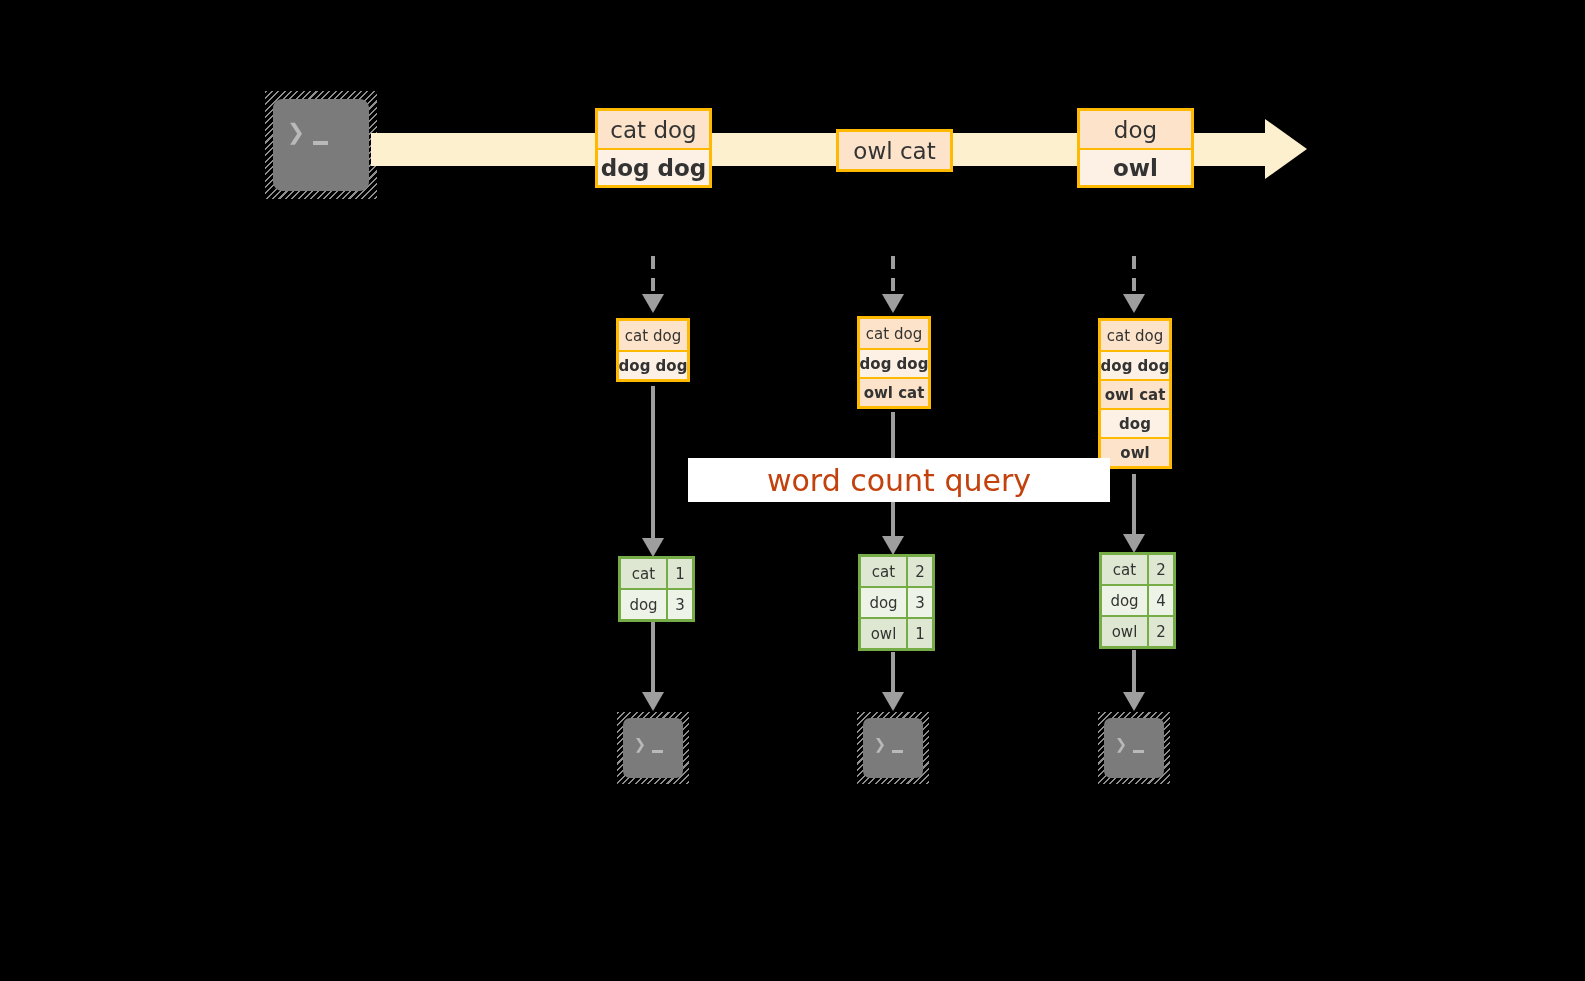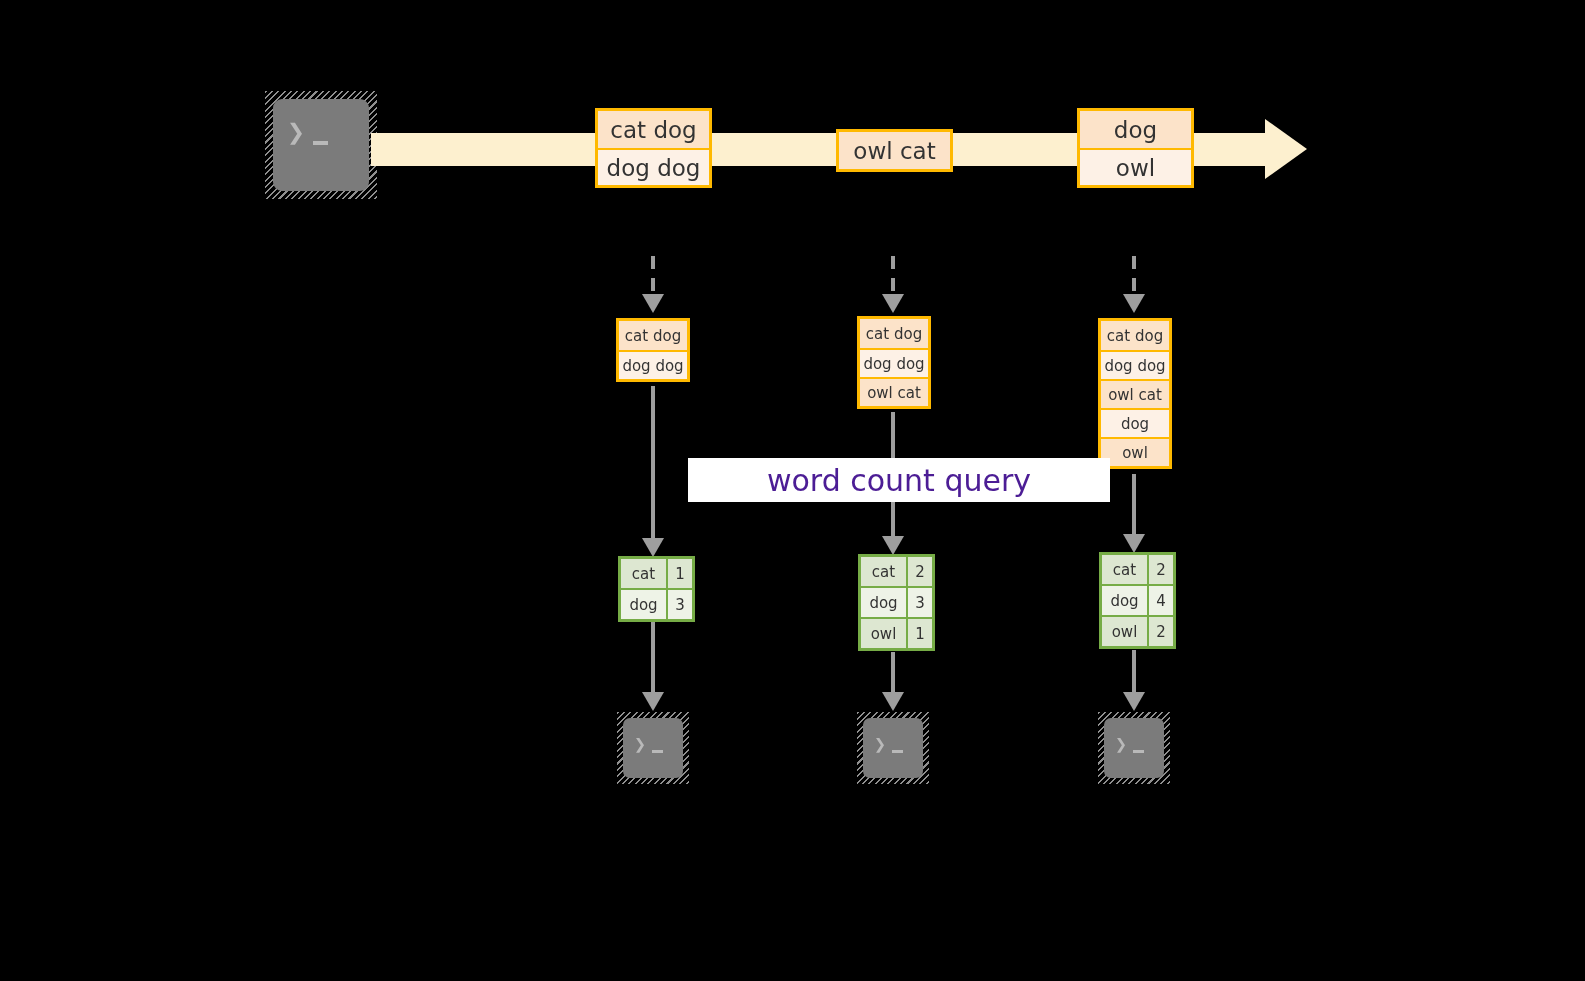--- a/index.html
+++ b/index.html
@@ -79,21 +79,21 @@
   }
   .evt-row {
     box-sizing: border-box;
     width: 100%;
     display: flex;
     align-items: center;
     justify-content: center;
     color: #333333;
     white-space: nowrap;
   }
-  .evt-row + .evt-row { border-top: 2px solid #ffb900; }
+  .evt-row + .evt-row { border-top: 2px solid #ffb900; font-weight: bold; }
   .evt-row.shade-a { background: #fce3c9; }
   .evt-row.shade-b { background: #fdf1e6; }
 
   
   .evt-box.top .evt-row { height: 37px; font-size: 23px; }
   
   .evt-box.snap { border-width: 3px; }
   .evt-box.snap .evt-row { height: 29px; font-size: 15px; }
   .evt-box.snap .evt-row + .evt-row { border-top: 2px solid #ffb900; }
 
@@ -146,21 +146,21 @@
     border-top: 19px solid #9e9e9e;
   }
 
   
   .query-label {
     position: absolute;
     background: #ffffff;
     display: flex;
     align-items: center;
     justify-content: center;
-    color: #4c1d95;
+    color: #c2410c;
     font-size: 30px;
     white-space: nowrap;
   }
 </style>
 </head>
 <body>
 
 <div id="canvas">
 
   <div class="term-icon big" style="left:265px; top:91px; width:112px; height:108px;">

